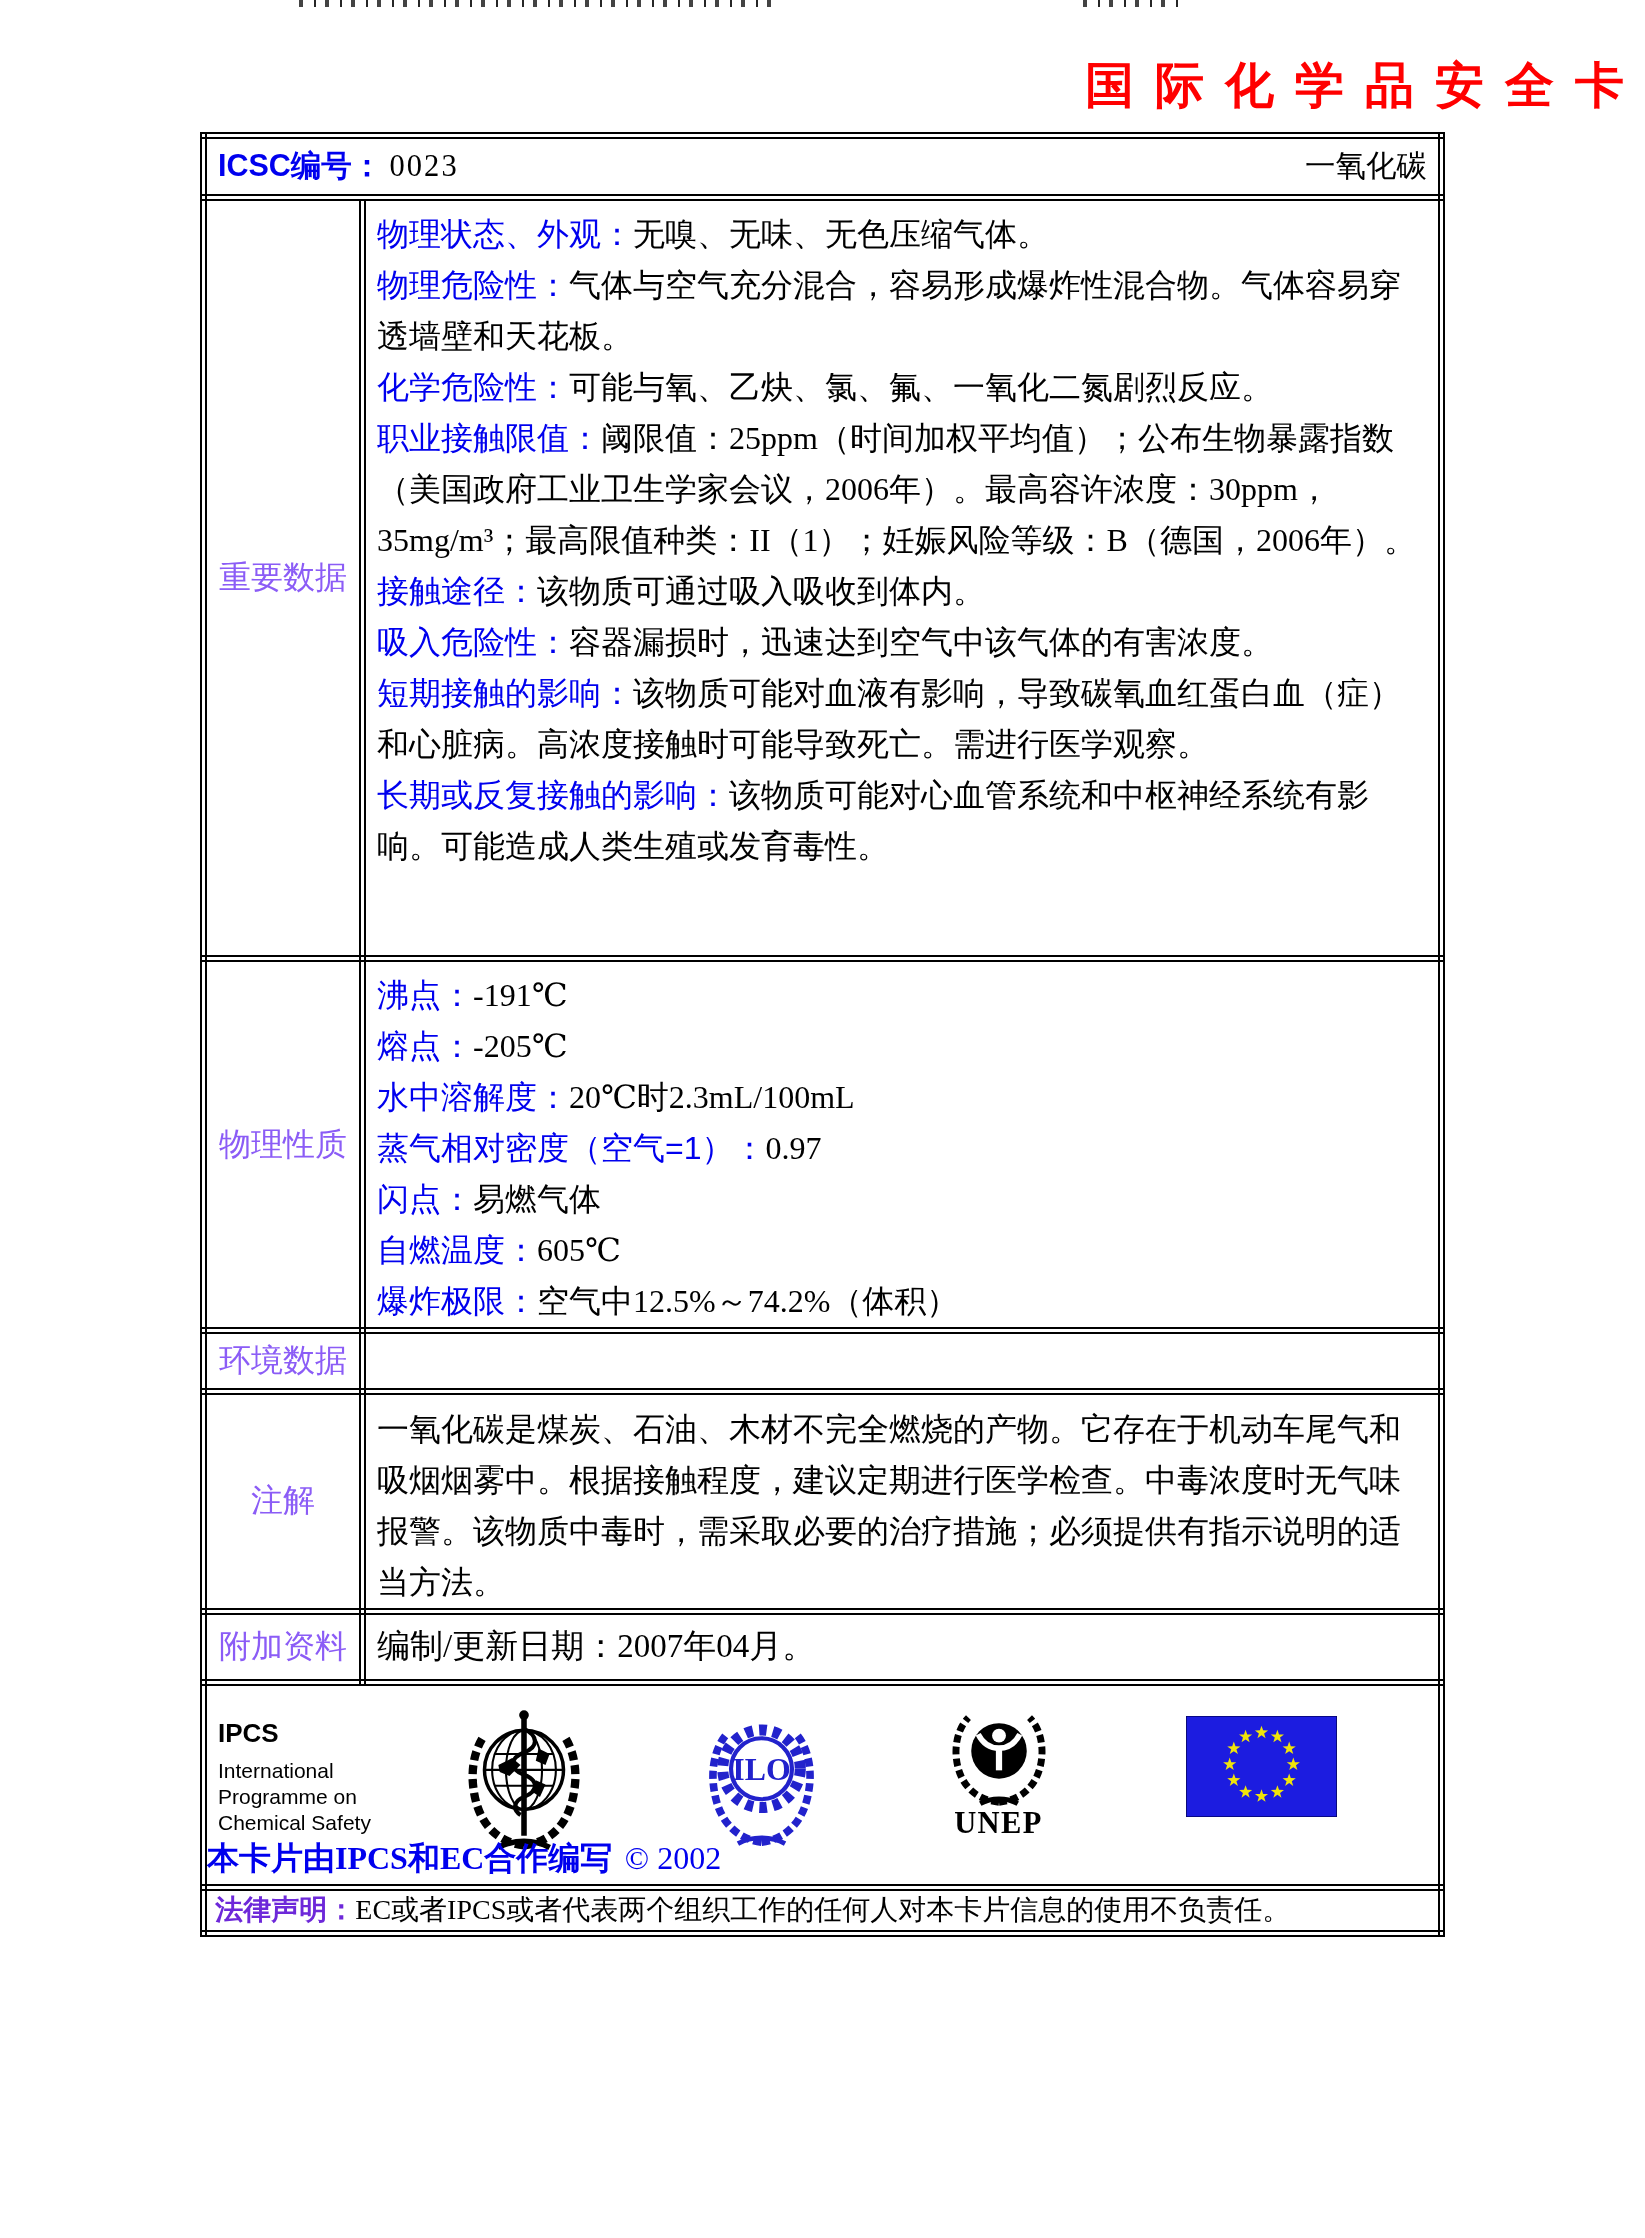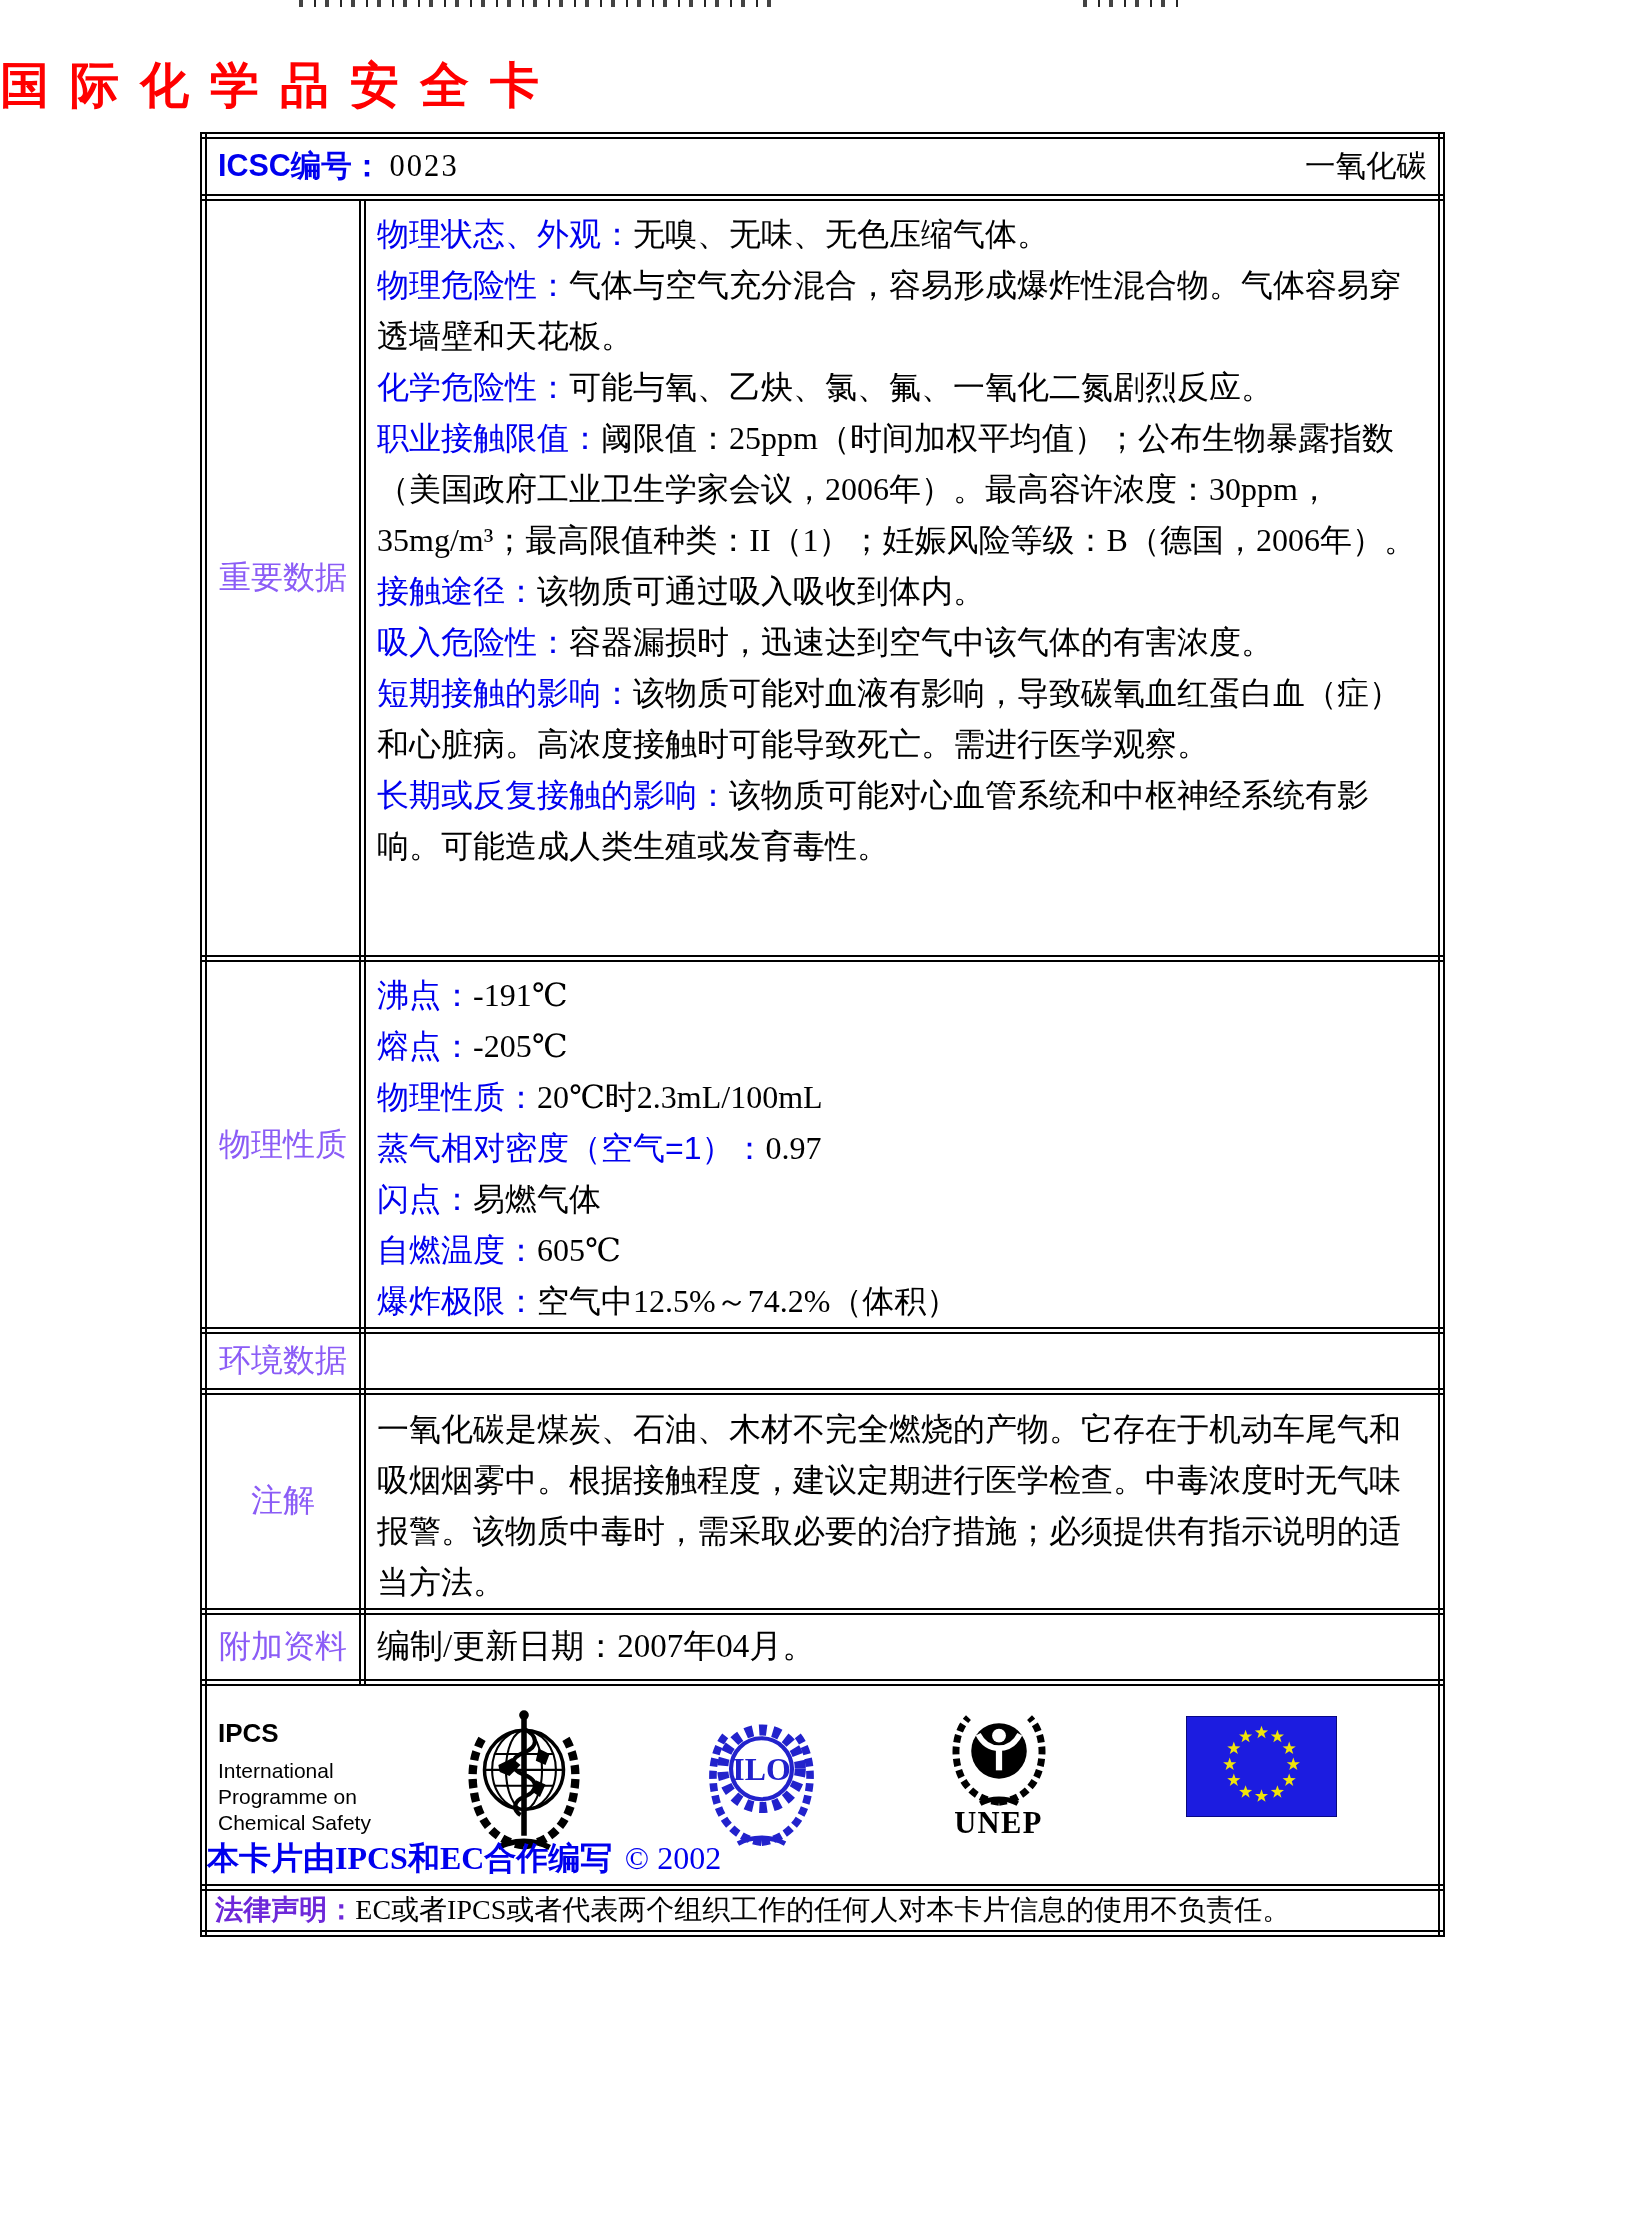--- a/index.html
+++ b/index.html
@@ -6,21 +6,21 @@
   .page{position:relative;width:1645px;height:2239px;background:#ffffff;overflow:hidden;
         font-family:"Liberation Serif","DejaVu Serif",serif;color:#000;}
 
   
   .top-frag{position:absolute;top:0;height:7px;
             background:repeating-linear-gradient(90deg,#222 0 4.2px,transparent 4.2px 14.6px,#000 14.6px 16.6px,transparent 16.6px 26px);
             opacity:.85;}
   .frag-a{left:299px;width:478px;}
   .frag-b{left:1083px;width:104px;}
 
-  .doc-title{position:absolute;top:53px;left:0;width:100%;text-align:left;
+  .doc-title{position:absolute;top:53px;left:0;width:100%;text-align:right;
              color:#ff0000;font-weight:bold;font-size:49px;letter-spacing:21px;
              font-family:"Liberation Serif","DejaVu Serif",serif;}
 
   table.icsc{position:absolute;left:200px;top:132px;width:1245px;
              border-collapse:collapse;table-layout:fixed;}
   table.icsc td{border:7px double #000;overflow:hidden;}
 
   td.hdr{height:55px;padding:0 11px;font-size:30.5px;vertical-align:middle;}
   .hdr-flex{display:flex;align-items:center;justify-content:space-between;width:100%;}
   .hdr-left{display:flex;align-items:center;}
@@ -95,21 +95,21 @@
         <p><span class="k">短期接触的影响：</span><span class="v">该物质可能对血液有影响，导致碳氧血红蛋白血（症）和心脏病。高浓度接触时可能导致死亡。需进行医学观察。</span></p>
         <p><span class="k">长期或反复接触的影响：</span><span class="v">该物质可能对心血管系统和中枢神经系统有影响。可能造成人类生殖或发育毒性。</span></p>
       </td>
     </tr>
 
     <tr>
       <td class="rowlbl" style="height:333px;">物理性质</td>
       <td class="content">
         <p><span class="k">沸点：</span><span class="v">-191℃</span></p>
         <p><span class="k">熔点：</span><span class="v">-205℃</span></p>
-        <p><span class="k">物理性质：</span><span class="v">20℃时2.3mL/100mL</span></p>
+        <p><span class="k">水中溶解度：</span><span class="v">20℃时2.3mL/100mL</span></p>
         <p><span class="k">蒸气相对密度（空气=1）：</span><span class="v">0.97</span></p>
         <p><span class="k">闪点：</span><span class="v">易燃气体</span></p>
         <p><span class="k">自燃温度：</span><span class="v">605℃</span></p>
         <p><span class="k">爆炸极限：</span><span class="v">空气中12.5%～74.2%（体积）</span></p>
       </td>
     </tr>
 
     <tr>
       <td class="rowlbl" style="height:52px;">环境数据</td>
       <td class="content"></td>

